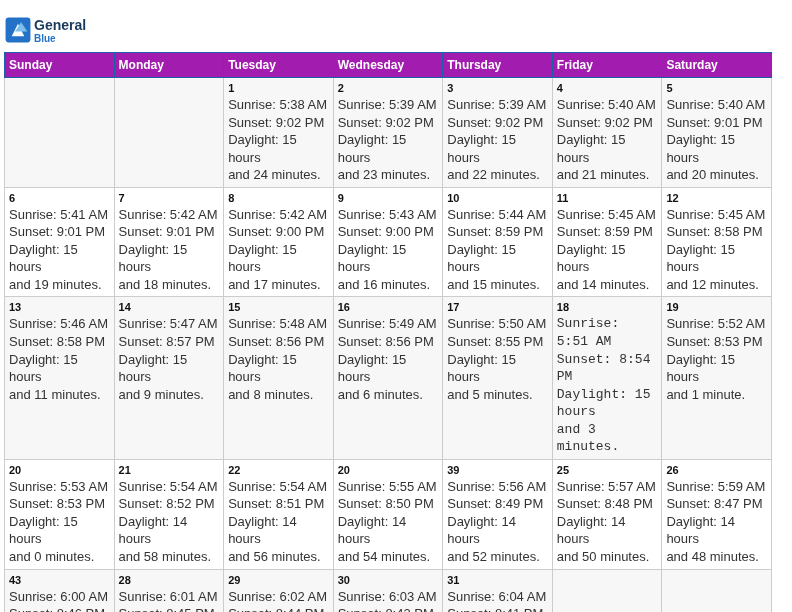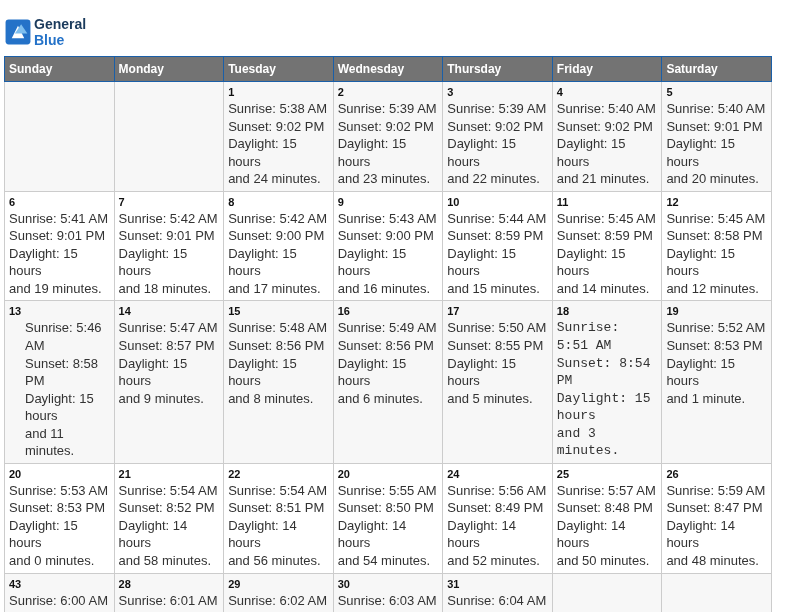--- a/index.html
+++ b/index.html
@@ -43,21 +43,21 @@
     .location {
       font-size: 14px;
       color: #333;
     }
     table {
       width: 100%;
       border-collapse: collapse;
       table-layout: fixed;
     }
     thead th {
-      background-color: #737373;
+      background-color: #a21caf;
       color: #fff;
       font-size: 12px;
       font-weight: bold;
       padding: 5px 4px;
       text-align: left;
       border: 1px solid #1a5fa8;
     }
     tbody td {
       border: 1px solid #ccc;
       vertical-align: top;
@@ -89,21 +89,21 @@
 <div class="page">
   <div class="header">
     <div class="logo">
       <svg class="logo-icon" viewBox="0 0 36 36">
         <rect x="2" y="2" width="32" height="32" rx="4" fill="#2472c8"></rect>
         <polygon points="10,26 18,10 26,26" fill="white"></polygon>
         <polygon points="18,20 26,8 34,20" fill="#7fbfef" transform="translate(-4,0)"></polygon>
       </svg>
       <div>
         <div style="font-size:14px;font-weight:bold;color:#1a3a5c;">General</div>
-        <div style="font-size:14px;font-weight:bold;color:#2472c8;">Blue</div>
+        <div style="font-size:10px;font-weight:bold;color:#2472c8;">Blue</div>
       </div>
     </div>
     <div class="title-block">
       <div class="month-title"></div>
       <div class="location"></div>
     </div>
   </div>
 
   <table>
     <thead>
@@ -204,21 +204,21 @@
             <span class="day-num">12</span>
             <div class="cell-content" style="white-space: pre-line;">Sunrise: 5:45 AM
 Sunset: 8:58 PM
 Daylight: 15 hours
 and 12 minutes.</div>
           </td>
         </tr>
         <tr>
           <td>
             <span class="day-num">13</span>
-            <div class="cell-content" style="white-space: pre-line; margin-left: 16px;">Sunrise: 5:46 AM
+            <div class="cell-content" style="white-space: pre-line;">Sunrise: 5:46 AM
 Sunset: 8:58 PM
 Daylight: 15 hours
 and 11 minutes.</div>
           </td>
           <td>
             <span class="day-num">14</span>
             <div class="cell-content" style="white-space: pre-line;">Sunrise: 5:47 AM
 Sunset: 8:57 PM
 Daylight: 15 hours
 and 9 minutes.</div>
@@ -282,21 +282,21 @@
 and 56 minutes.</div>
           </td>
           <td>
             <span class="day-num">20</span>
             <div class="cell-content" style="white-space: pre-line;">Sunrise: 5:55 AM
 Sunset: 8:50 PM
 Daylight: 14 hours
 and 54 minutes.</div>
           </td>
           <td>
-            <span class="day-num">24</span>
+            <span class="day-num">39</span>
             <div class="cell-content" style="white-space: pre-line;">Sunrise: 5:56 AM
 Sunset: 8:49 PM
 Daylight: 14 hours
 and 52 minutes.</div>
           </td>
           <td>
             <span class="day-num">25</span>
             <div class="cell-content" style="white-space: pre-line;">Sunrise: 5:57 AM
 Sunset: 8:48 PM
 Daylight: 14 hours

